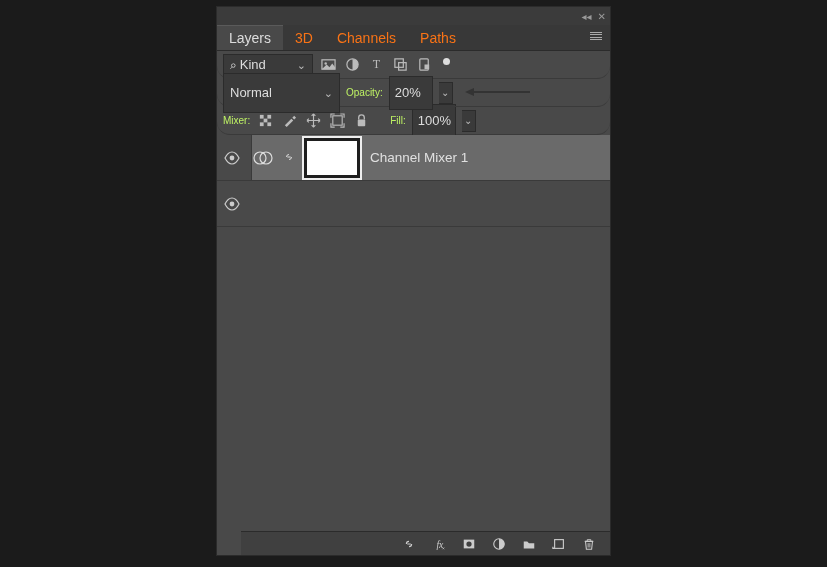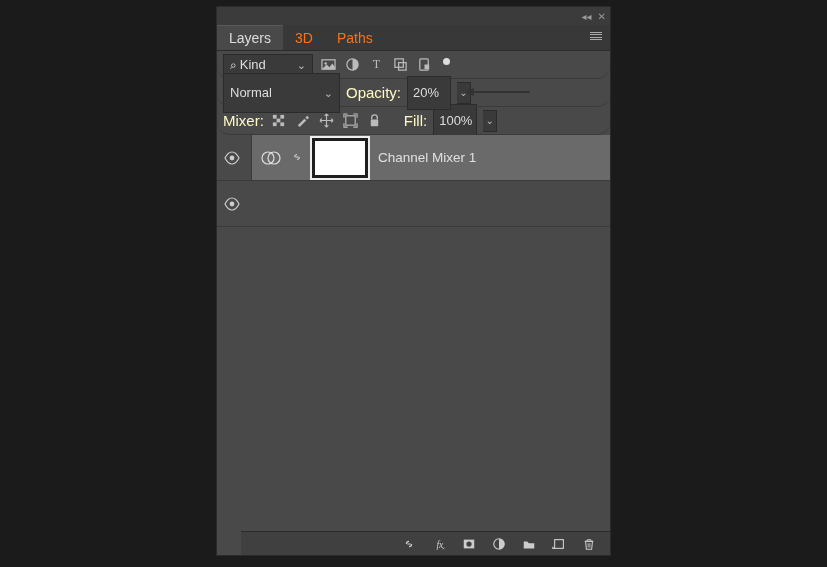--- a/index.html
+++ b/index.html
@@ -95,21 +95,21 @@
     background: #3a3a3a;
     border: 1px solid #2b2b2b;
     display: flex;
     align-items: center;
     justify-content: space-between;
     padding: 0 6px;
     cursor: pointer;
     color:#ddd;
   }
   .chev::after { content: "⌄"; font-size: 11px; color: #bbb; }
-  .label { color: #fef9c3; font-size: 15px; }
+  .label { color: #bef264; font-size: 10px; }
   .value-box {
     width: 44px;
     height: 22px;
     background: #3a3a3a;
     border: 1px solid #2b2b2b;
     display: flex;
     align-items: center;
     padding: 16px 5px;
     color: #ddd;
   }
@@ -174,21 +174,21 @@
   }
   .layer.selected .layerbody{
     background: #6a6a6a;
   }
   .layerbody{
     flex:1;
     height:100%;
     display:flex;
     align-items:center;
     gap:10px;
-    padding-left:8px;
+    padding-left:0;
     padding-right:10px;
     border-left: 1px solid #3a3a3a;
   }
   .eye {
     width: 18px;
     height: 18px;
     display:flex;align-items:center;justify-content:center;
     cursor:pointer;
   }
   .adj-thumb {
@@ -236,20 +236,21 @@
 <div class="panel">
 
   <div class="titlebar">
     <span>◂◂</span>
     <span>✕</span>
   </div>
 
   <div class="tabs">
     <div class="tab active">Layers</div>
     <div class="tab">3D</div>
+    <div class="tab">Channels</div>
     <div class="tab">Paths</div>
     <div class="menu-icon">
       <div></div>
         <div></div>
         <div></div>
         <div></div>
     </div>
   </div>
 
   <div class="row">

